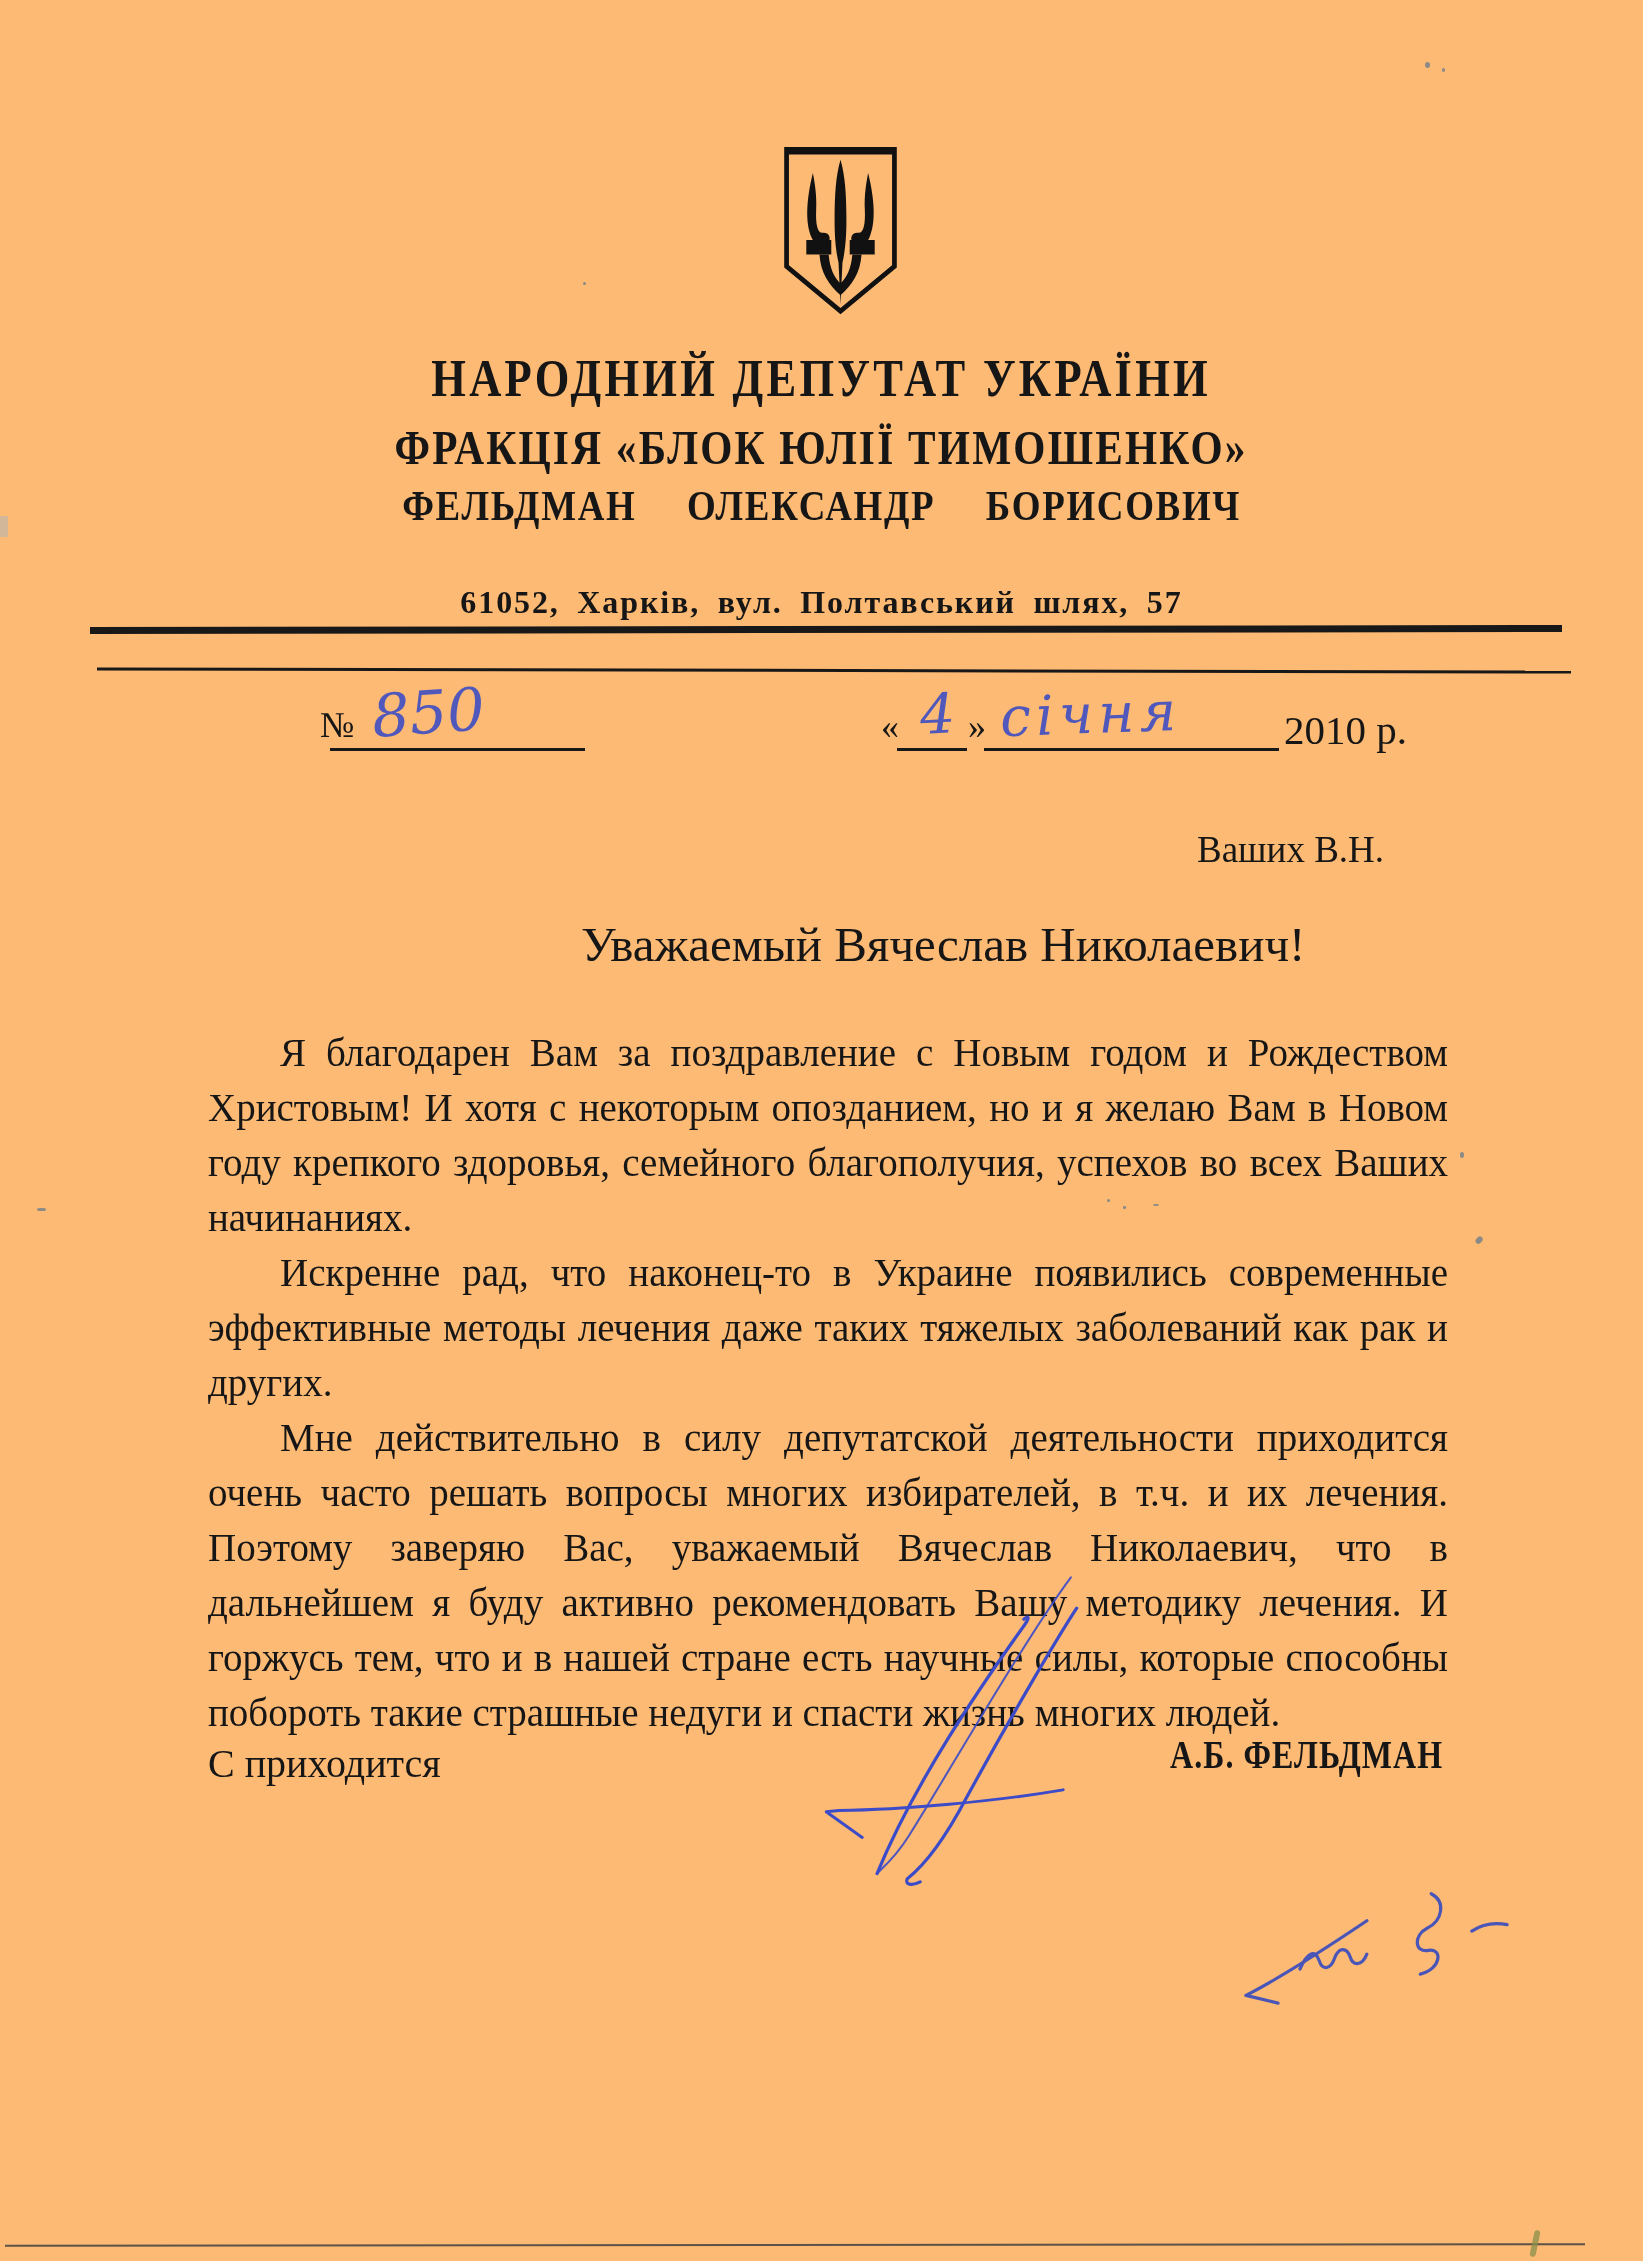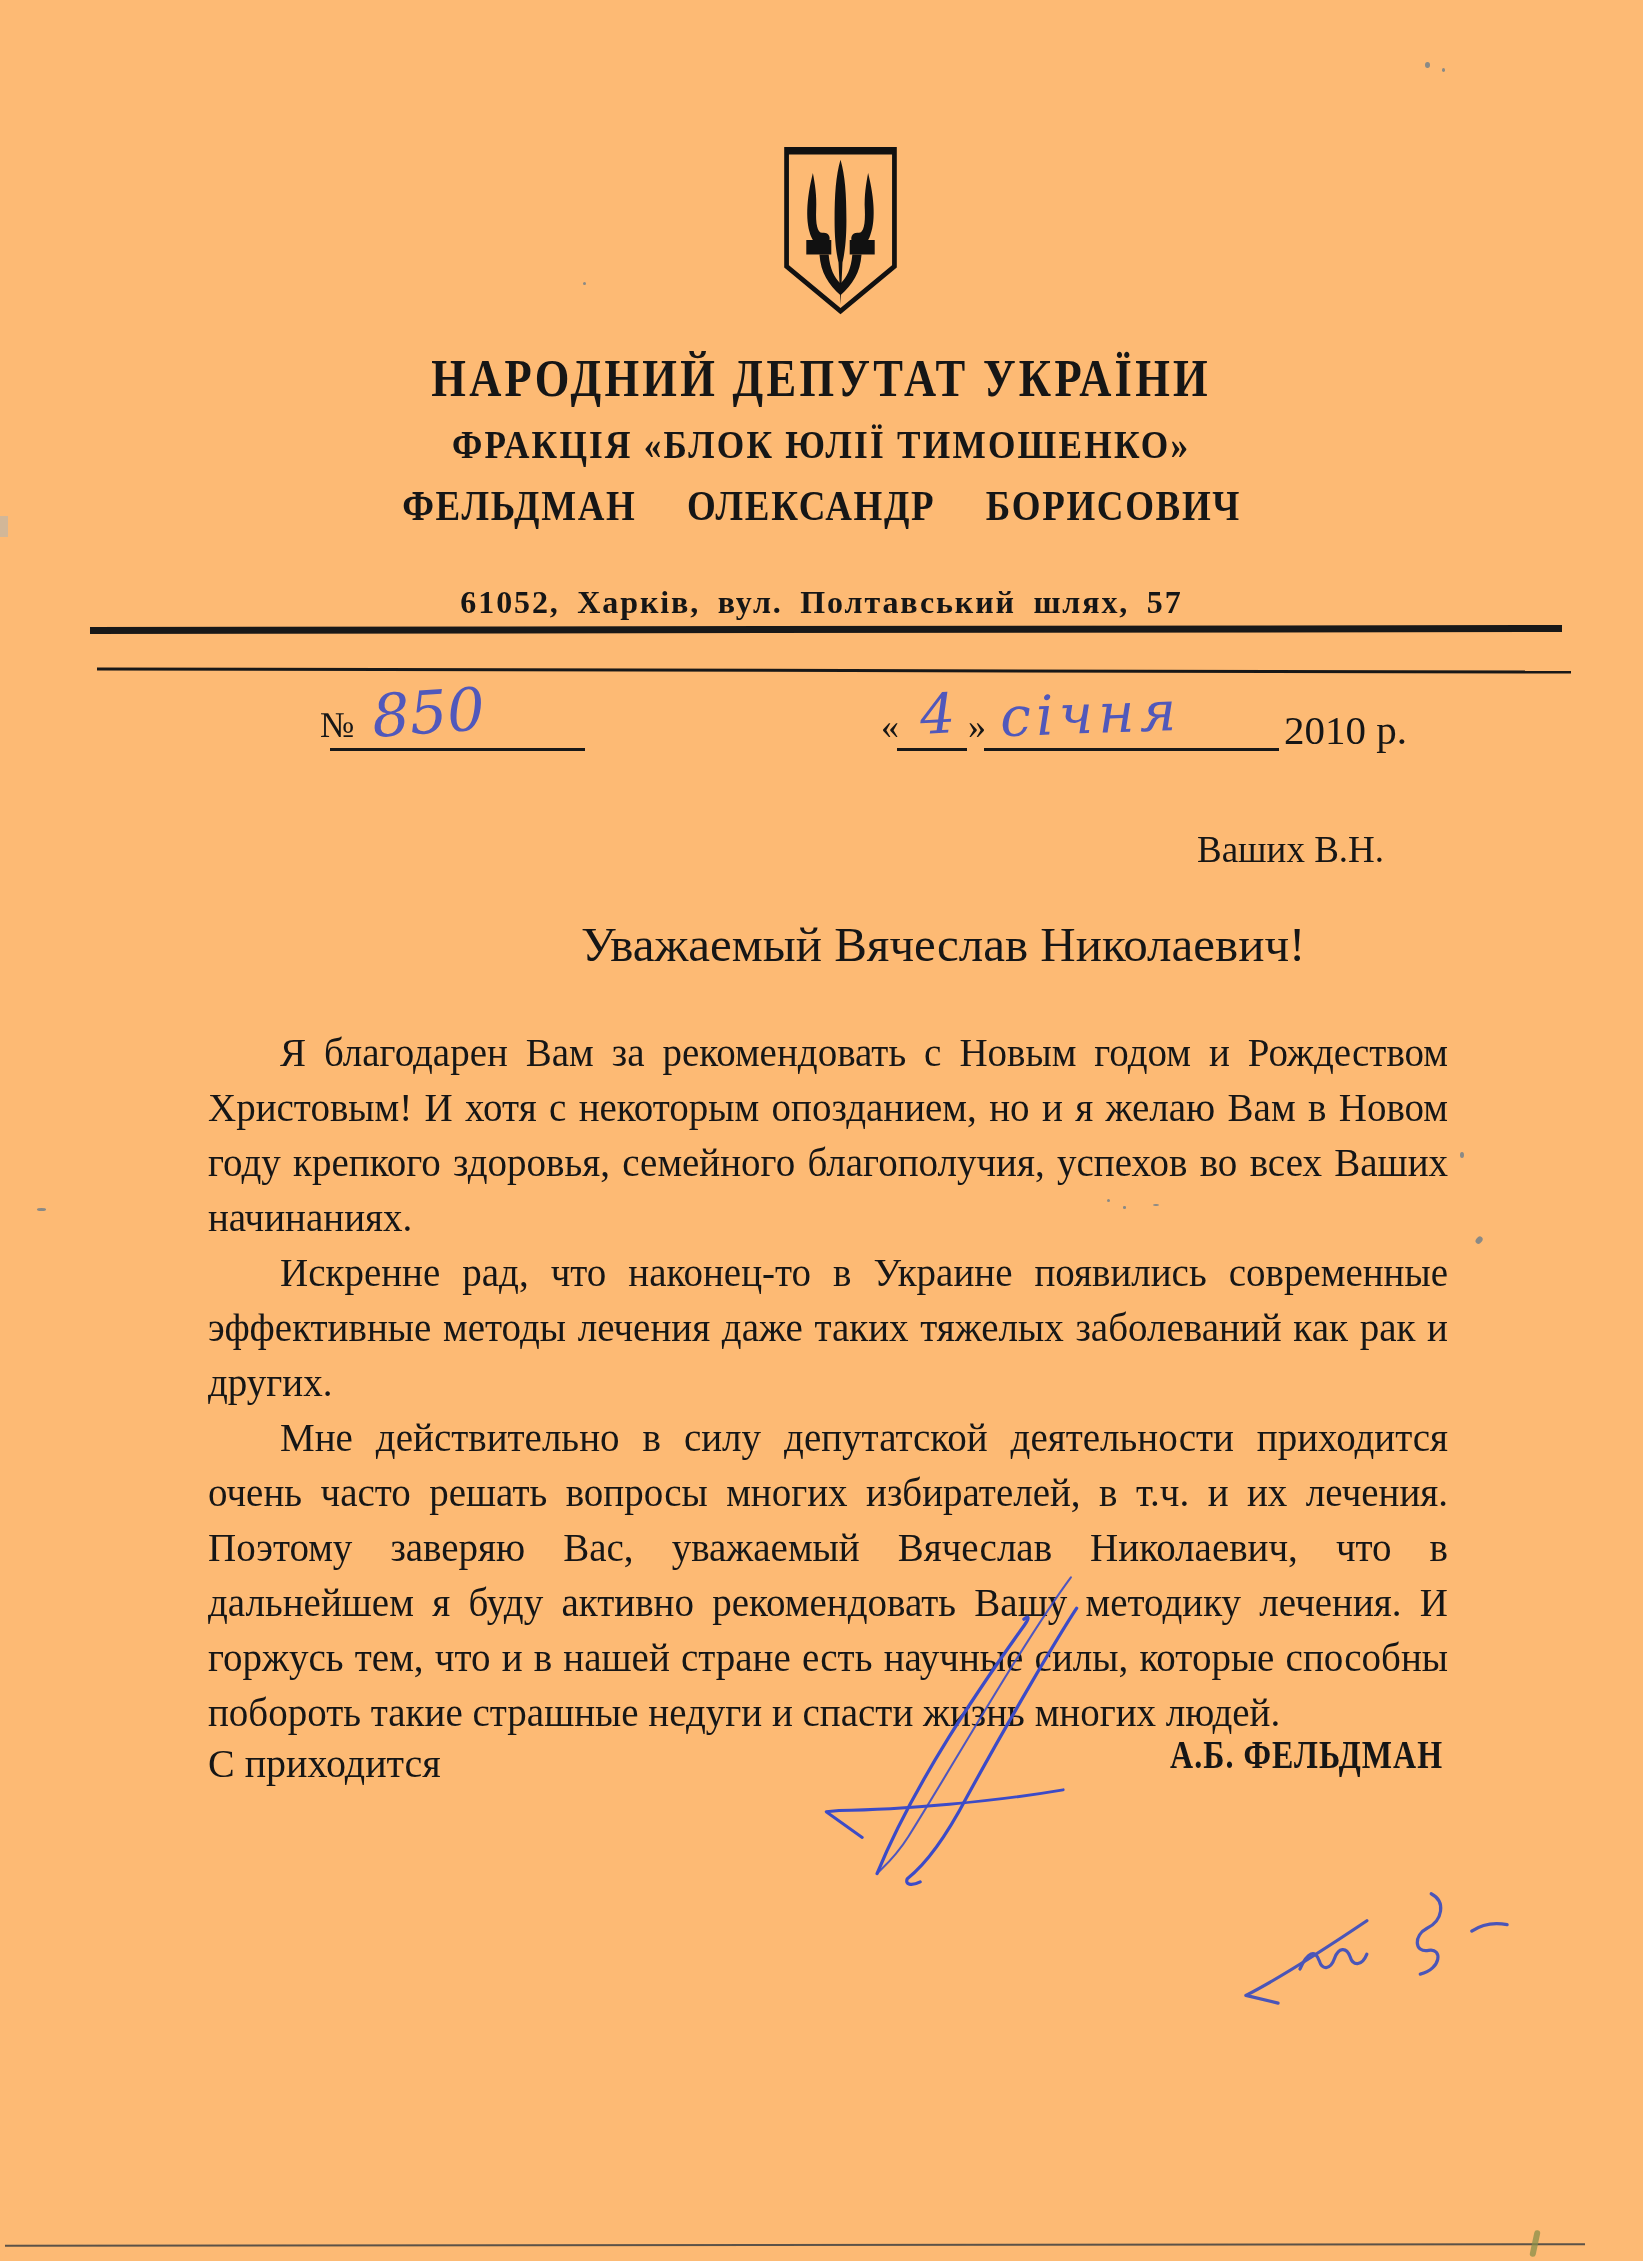--- a/index.html
+++ b/index.html
@@ -9,21 +9,21 @@
     background:#fdba74;
     overflow:hidden;
     font-family:"Liberation Serif","DejaVu Serif",serif;
     color:#161616;
   }
   .abs{position:absolute;}
   .centered{left:0;right:0;text-align:center;white-space:nowrap;}
   .hline1 span,.hline2 span,.hline3 span,.haddr span{display:inline-block;}
   .hline1{top:348px;font-size:53px;font-weight:bold;letter-spacing:3.9px;}
   .hline1 span{transform:scaleX(0.84);}
-  .hline2{top:420px;font-size:41px;font-weight:bold;letter-spacing:2.6px;}
+  .hline2{top:420px;font-size:48px;font-weight:bold;letter-spacing:2.6px;}
   .hline2 span{transform:scaleX(0.86);}
   .hline3{top:482px;font-size:42px;font-weight:bold;letter-spacing:1.9px;word-spacing:45px;}
   .hline3 span{transform:scaleX(0.88);}
   .haddr{top:584px;font-size:32px;font-weight:bold;letter-spacing:1.9px;word-spacing:7.7px;}
   .rule{background:#181818;}
   .serif-print{font-family:"Liberation Serif","DejaVu Serif",serif;}
   .hand{
     font-family:"DejaVu Serif","Liberation Serif",serif;
     font-style:italic;
     color:#5058bb;
@@ -80,21 +80,21 @@
   <div class="abs rule" style="left:897px;top:748px;width:70px;height:2.6px;"></div>
   <div class="abs hand" style="left:1000px;top:682px;font-size:55px;letter-spacing:5.2px;transform:rotate(-2deg);">січня</div>
   <div class="abs rule" style="left:984px;top:748px;width:295px;height:2.6px;"></div>
   <div class="abs serif-print" style="left:1284px;top:706px;font-size:41px;">2010 р.</div>
 
   <div class="abs serif-print" style="left:1197px;top:828px;font-size:37px;">Ваших В.Н.</div>
 
   <div class="abs serif-print" style="left:581px;top:916px;font-size:49px;">Уважаемый Вячеслав Николаевич!</div>
 
   <div class="abs body-text">
-    <p>Я благодарен Вам за рекомендовать с Новым годом и Рождеством Христовым! И хотя с некоторым опозданием, но и я желаю Вам в Новом году крепкого здоровья, семейного благополучия, успехов во всех Ваших начинаниях.</p>
+    <p>Я благодарен Вам за поздравление с Новым годом и Рождеством Христовым! И хотя с некоторым опозданием, но и я желаю Вам в Новом году крепкого здоровья, семейного благополучия, успехов во всех Ваших начинаниях.</p>
     <p>Искренне рад, что наконец-то в Украине появились современные эффективные методы лечения даже таких тяжелых заболеваний как рак и других.</p>
     <p>Мне действительно в силу депутатской деятельности приходится очень часто решать вопросы многих избирателей, в т.ч. и их лечения. Поэтому заверяю Вас, уважаемый Вячеслав Николаевич, что в дальнейшем я буду активно рекомендовать Вашу методику лечения. И горжусь тем, что и в нашей стране есть научные силы, которые способны побороть такие страшные недуги и спасти жизнь многих людей.</p>
   </div>
 
   <div class="abs serif-print" style="left:208px;top:1740px;font-size:40px;">С приходится</div>
   <div class="abs serif-print" style="right:200px;top:1732px;font-size:39px;font-weight:bold;letter-spacing:1.3px;white-space:nowrap;transform:scaleX(0.82);transform-origin:right center;">А.Б. ФЕЛЬДМАН</div>
 
   <svg class="abs" style="left:812px;top:1543px;" width="322" height="361" viewBox="0 0 500 560">
     <g fill="none" stroke="#3c4bc7" stroke-linecap="round" stroke-linejoin="round">
       <path d="M402,53 C330,150 210,360 150,455 C130,487 112,502 101,513" stroke-width="3.2" opacity="0.9"></path>

